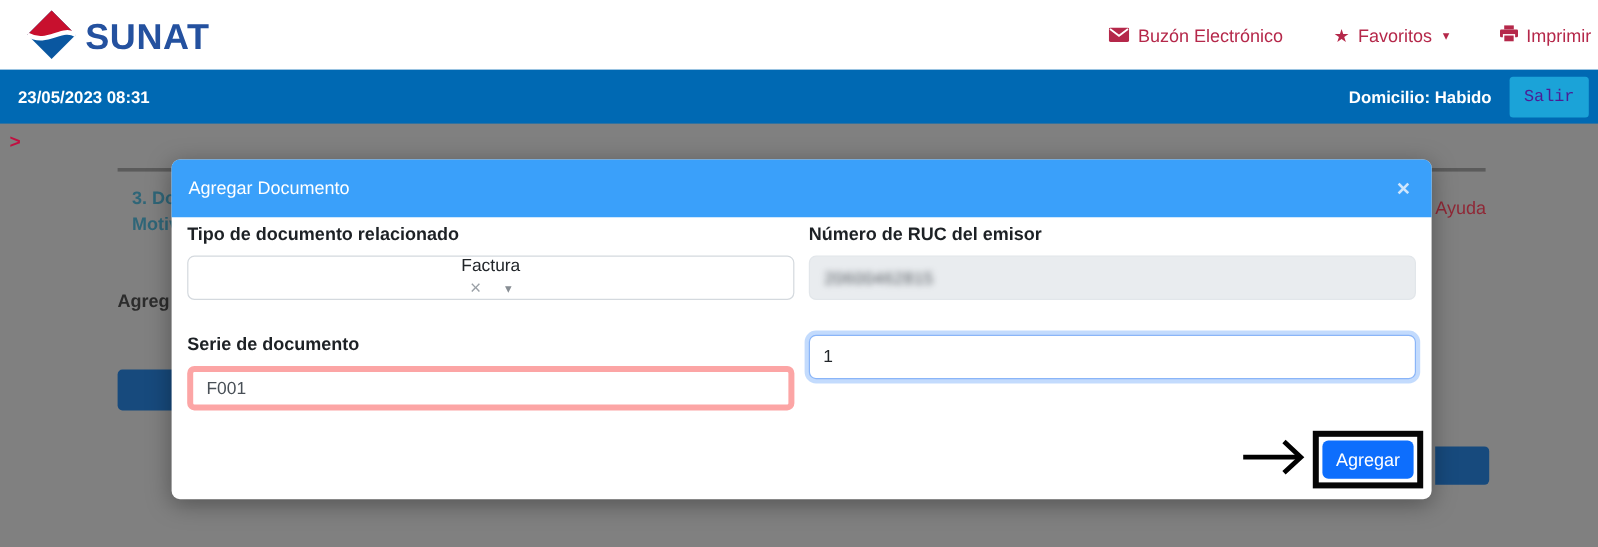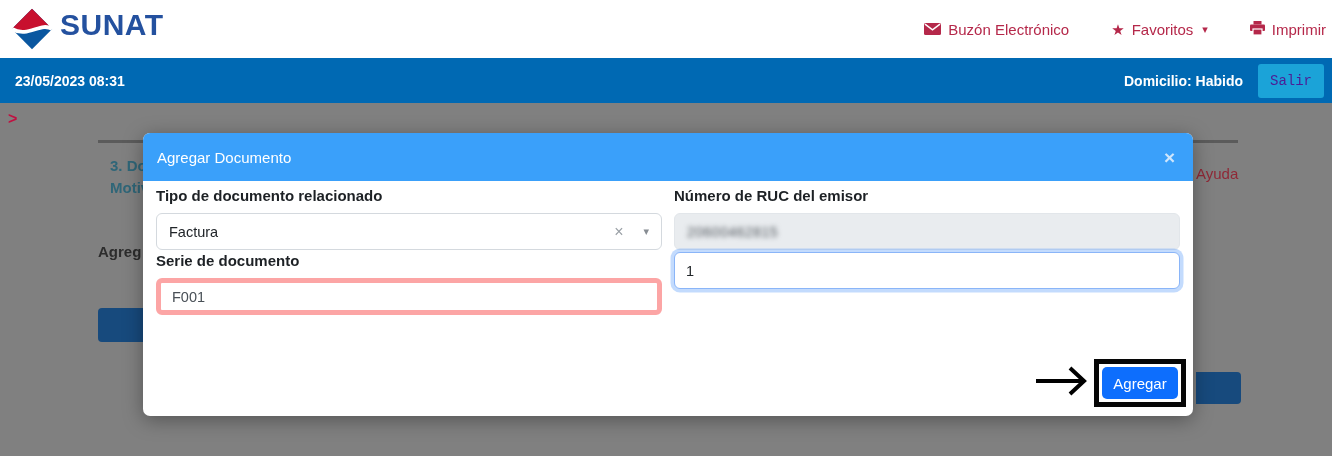--- a/index.html
+++ b/index.html
@@ -2,21 +2,21 @@
 <html><head>
 <meta charset="utf-8">
 <style>
   * { margin:0; padding:0; box-sizing:border-box; }
   html,body { background:#fff; }
   body { font-family:"Liberation Sans", sans-serif; }
   .stage { position:relative; width:1332px; height:456px; background:#fff; overflow:hidden; }
 
   
   .app-header { position:absolute; top:0; left:0; width:1332px; height:58px; background:#fff; }
-  .logo-wrap { position:absolute; left:10px; top:8px; display:flex; gap:6px; }
+  .logo-wrap { position:absolute; left:21px; top:8px; display:flex; align-items:center; gap:6px; }
   .logo-text { font-size:30px; font-weight:800; color:#24519f; letter-spacing:.5px; }
   .header-links { position:absolute; right:6px; top:21px; display:flex; gap:42px; align-items:center;
                   color:#b5284a; font-size:15px; }
   .hlink { display:flex; align-items:center; gap:7px; cursor:pointer; white-space:nowrap; }
   .star-glyph { font-size:15px; line-height:1; }
   .caret-glyph { font-size:11px; line-height:1; margin-left:2px; }
 
   
   .topbar { position:absolute; top:58px; left:0; width:1332px; height:54px; background:#0069b3; }
   .topbar-date { position:absolute; left:15px; top:15px; color:#fff; font-size:14px; font-weight:bold; }
@@ -38,26 +38,26 @@
 
   
   .modal { position:absolute; left:143px; top:133px; width:1050px; height:283px; background:#fff;
            border-radius:7px; box-shadow:0 4px 20px rgba(0,0,0,.35); z-index:10; }
   .modal-header { height:48px; background:#3aa0fa; border-radius:7px 7px 0 0; display:flex;
                   align-items:center; justify-content:space-between; padding:0 18px 0 14px; }
   .modal-title { color:#fff; font-size:15px; }
   .modal-close { color:#cfe6fc; font-weight:bold; font-size:19px; line-height:1; cursor:pointer; }
   .modal-body { padding:6px 0 0; }
   .form-row { display:flex; gap:12px; padding:0 13px; }
-  .form-row + .form-row { margin-top:2px; }
+  .form-row + .form-row { margin-top:29px; }
   .fcol { width:506px; }
   .flabel { font-size:15px; font-weight:bold; color:#1d2125; margin-bottom:9px; }
   .fbox { height:37px; border:1px solid #d4d9de; border-radius:6px; background:#fff;
           display:flex; align-items:center; padding:0 12px; font-size:14.5px; color:#212529; }
-  .select-box { justify-content:space-between; cursor:pointer; }
+  .select-box { justify-content:space-between; cursor:pointer;flex-direction:column; }
   .select-icons { display:flex; align-items:center; gap:20px; }
   .clear-glyph { color:#9aa0a6; font-size:16px; line-height:1; cursor:pointer; }
   .select-caret { color:#878d93; font-size:11px; line-height:1; }
   .disabled-box { background:#e9ecef; border-color:#e2e6ea; }
   .blurred-value { filter:blur(2.6px); color:#50565c; font-size:14px; letter-spacing:.5px; }
   .finput { width:506px; height:37px; border:5px solid #fca5a5; border-radius:6px; padding:0 11px;
             font-size:14.5px; color:#495057; font-family:"Liberation Sans", sans-serif; outline:none; }
   .finput-focus { border:1px solid #8ab5f8; box-shadow:0 0 0 3.5px rgba(96,160,250,.38); color:#212529; }
   .submit-btn { position:absolute; right:15px; top:234px; width:76px; height:32px; background:#0d6efd;
                 color:#fff; border:none; border-radius:5px; font-size:15px; cursor:pointer;

